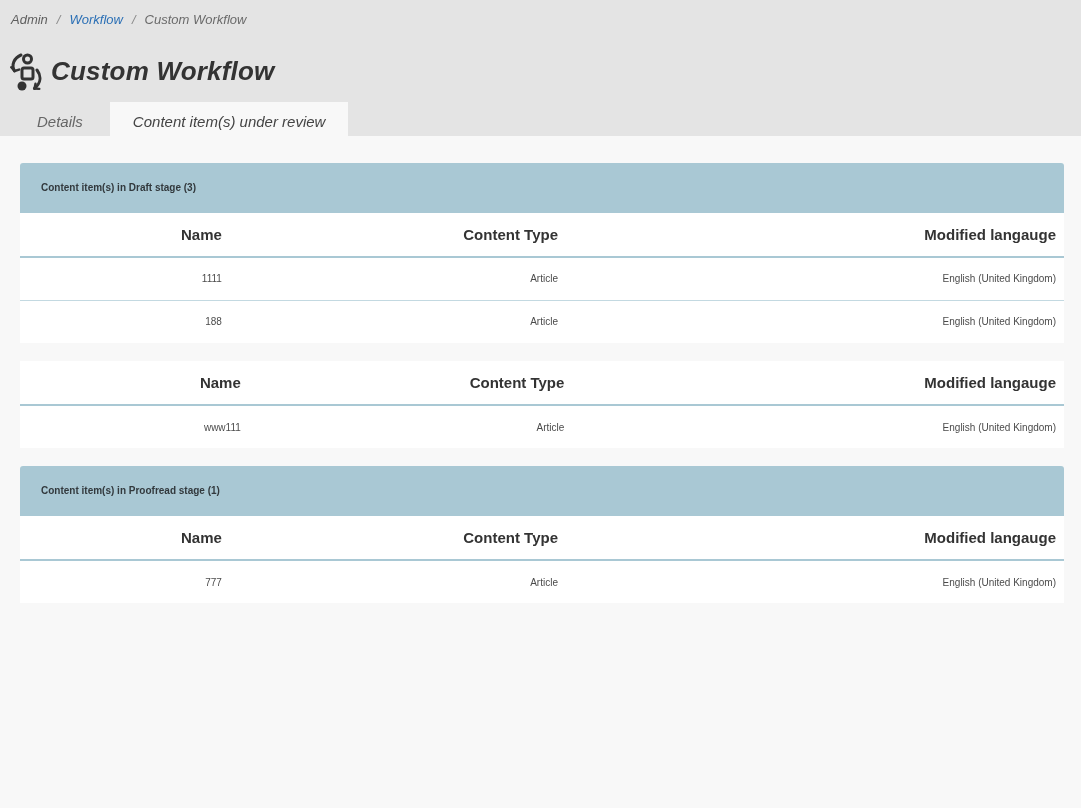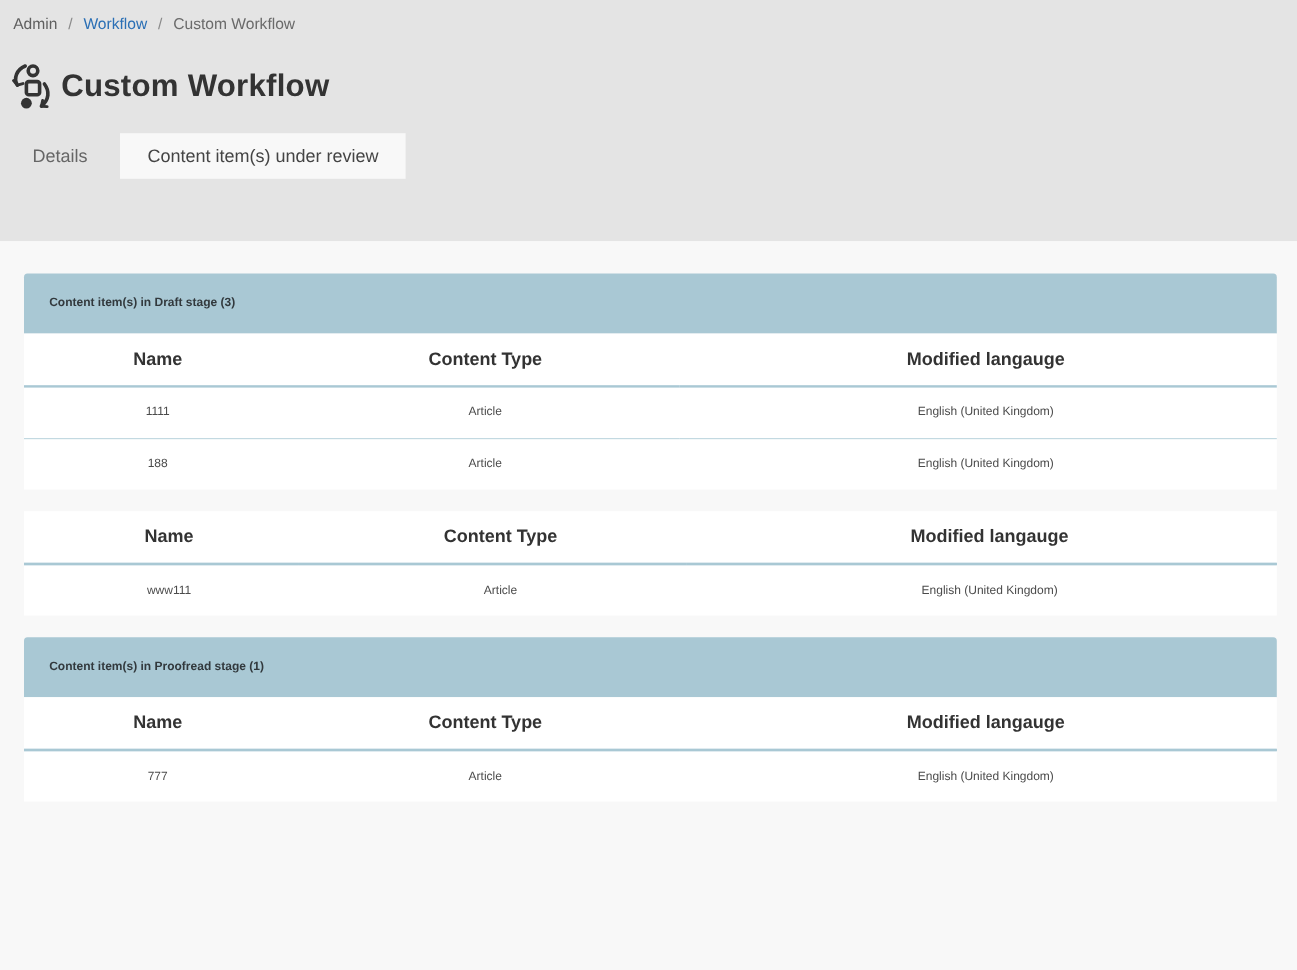--- a/index.html
+++ b/index.html
@@ -15,21 +15,21 @@
   }
   * { box-sizing: border-box; }
   html, body { margin: 0; padding: 0; }
   body {
     width: 1081px; height: 808px; overflow: hidden;
     font-family: "Liberation Sans", sans-serif;
     background: var(--content-bg);
   }
 
   
-  .top-zone { background: var(--page-bg); height: 201px; }
+  .top-zone { background: var(--page-bg); height: 136px; font-style: italic; }
 
   .breadcrumb {
     padding: 12px 0 0 11px;
     font-size: 13px; color: #6a6a6a;
     display: flex; align-items: center; gap: 9px;
   }
   .crumb { color: #5f5f5f; cursor: pointer; }
   .crumb.link { color: var(--link); cursor: pointer; }
   .crumb.current { color: #6a6a6a; cursor: default; }
   .crumb-sep { color: #8a8a8a; }
@@ -38,22 +38,22 @@
     display: flex; align-items: center;
     padding: 22px 0 0 10px; gap: 9px; height: 66px;
   }
   .title-icon { width: 32px; height: 38px; flex: 0 0 auto; margin-top: 2px; }
   .page-title {
     font-size: 26px; font-weight: 700; color: var(--title-text);
     margin: 0; line-height: 1.1; letter-spacing: 0.2px;
   }
 
   .tab-bar {
-    display: flex; align-items: flex-end;
-    height: 56px;
+    display: flex; align-items: center;
+    padding-left: 10px; height: 56px;
   }
   .tab {
     height: 38px; display: flex; align-items: center;
     padding: 0 27px; font-size: 15px; color: #666666; cursor: pointer;
   }
   .tab.active {
     background: var(--content-bg); color: #444444; padding: 0 23px;
   }
 
   
@@ -65,21 +65,21 @@
     font-size: 10px; font-weight: 700;
     height: 50px; line-height: 50px;
     padding-left: 21px;
     border-radius: 3px 3px 0 0;
   }
   table.stage-table {
     width: 100%; border-collapse: collapse;
     background: var(--table-bg); table-layout: fixed;
   }
   .stage-table th, .stage-table td {
-    text-align: center; padding: 0 8px 0 21px;
+    text-align: right; padding: 0 8px 0 21px;
     white-space: nowrap; overflow: hidden;
   }
   .stage-table th {
     height: 44px; font-size: 15px; font-weight: 700; color: #333333;
     border-bottom: 2px solid var(--accent);
   }
   .stage-table td { height: 43px; font-size: 10px; color: var(--cell-text); }
   .stage-table tbody tr + tr td { border-top: 1px solid var(--row-border); }
 
   .stage-table col.c1 { width: 20.1%; }

